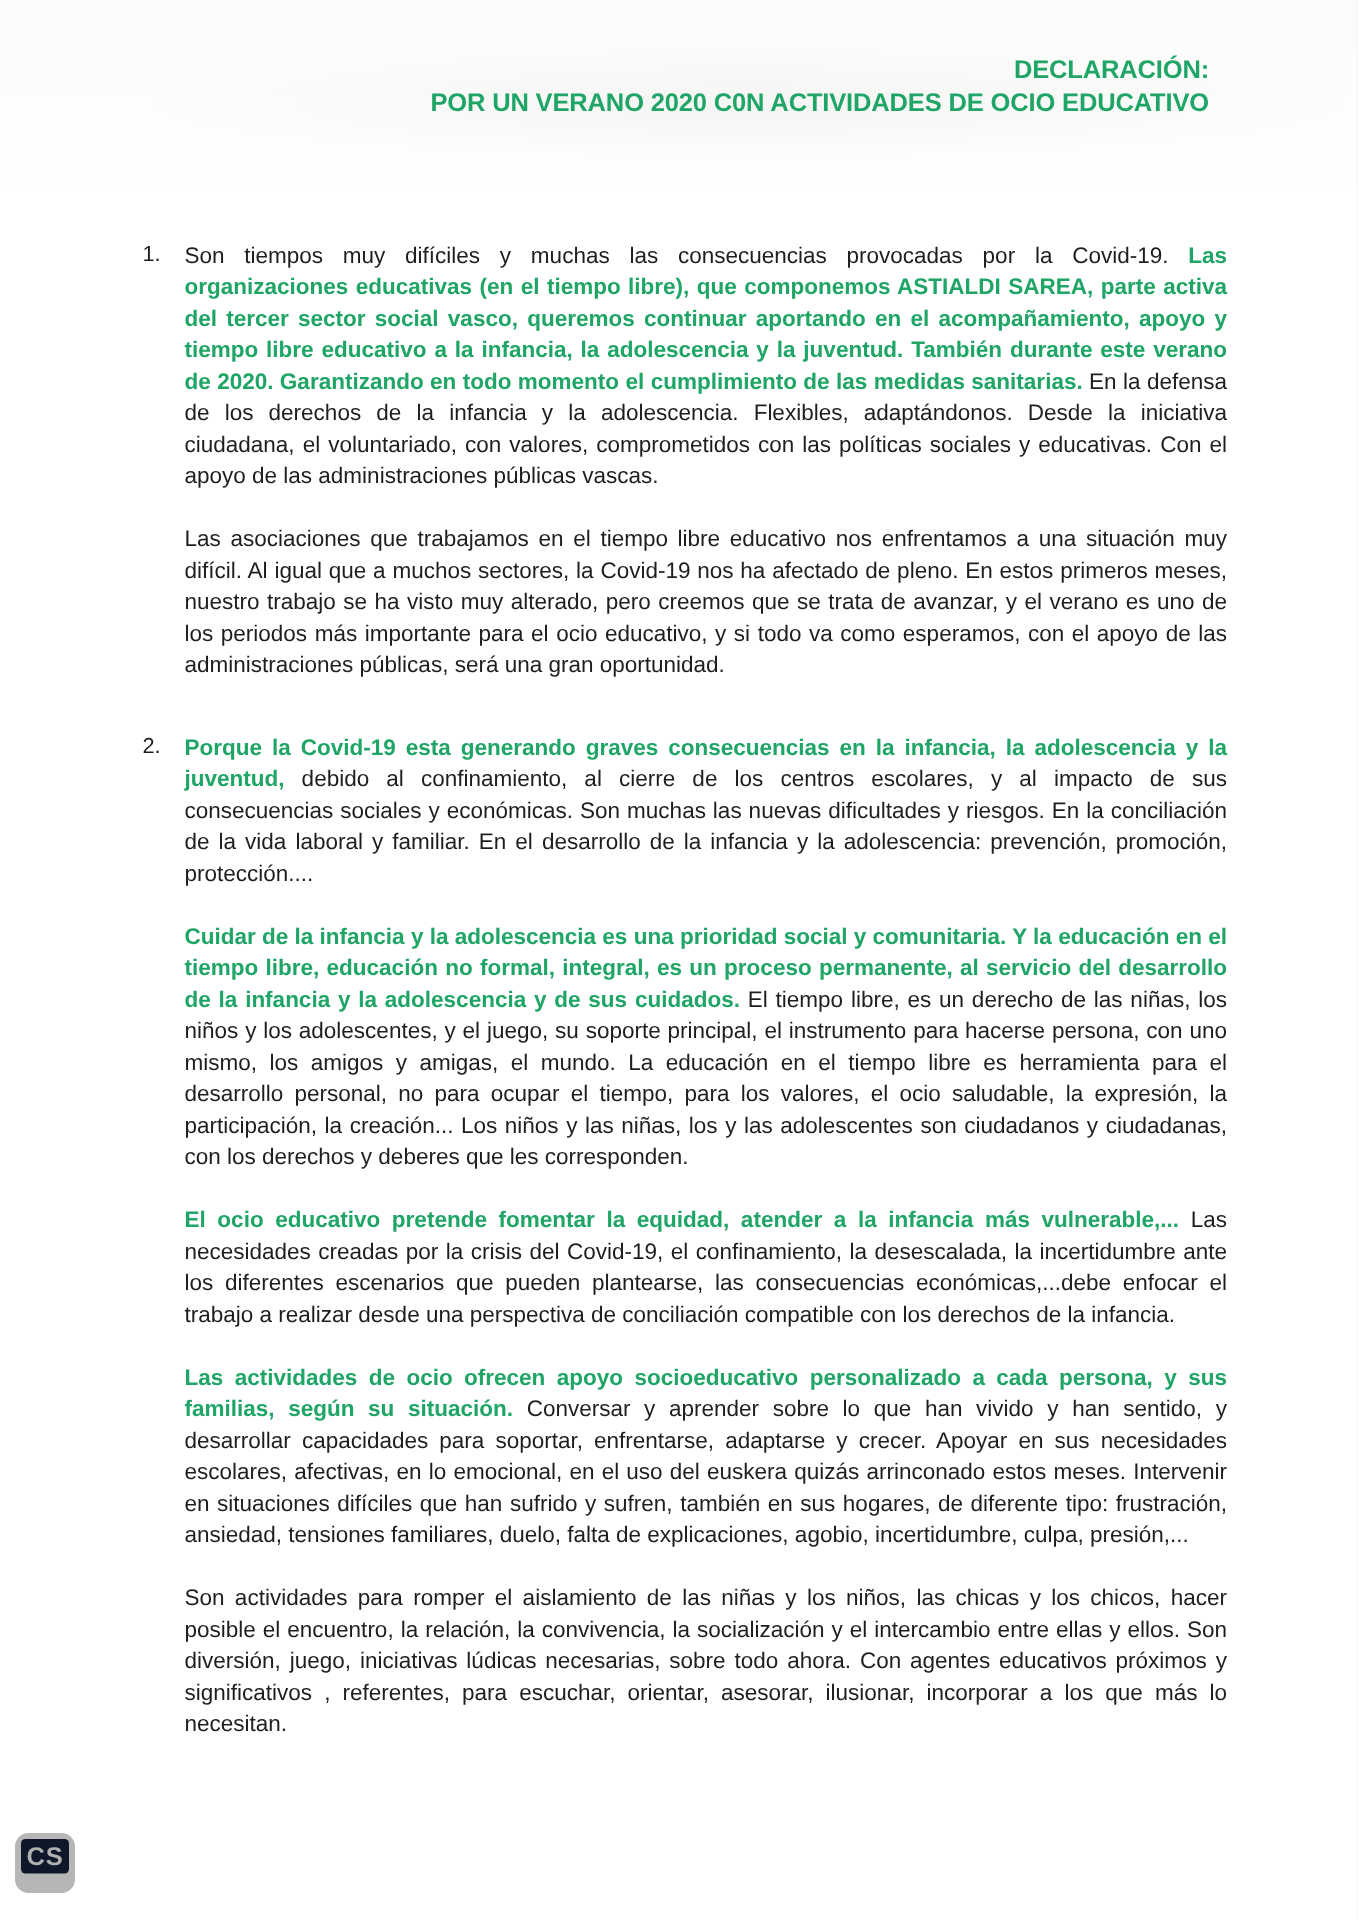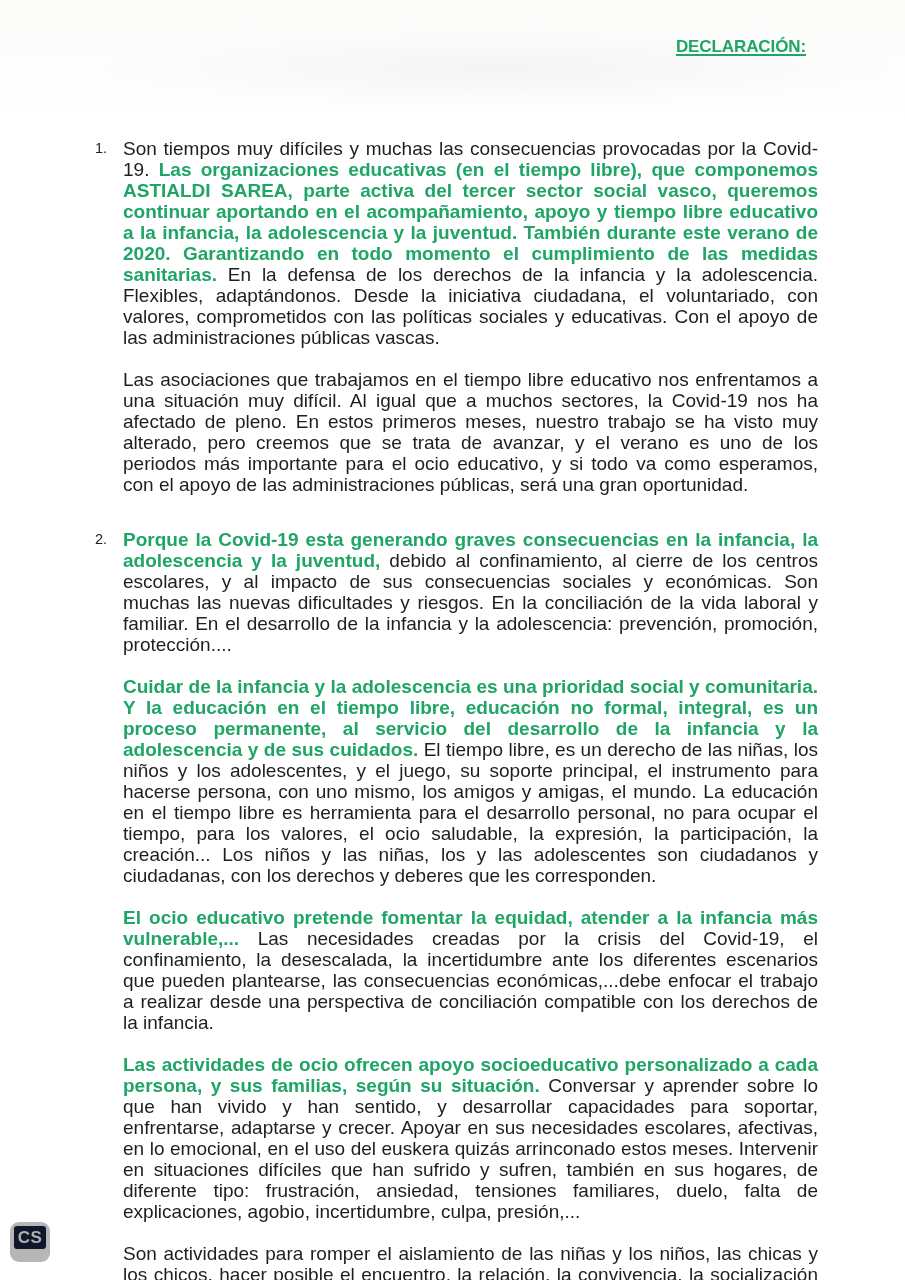--- a/index.html
+++ b/index.html
@@ -25,42 +25,41 @@
     margin-right:99px;
     text-align:right;
     color:var(--green);
     font-weight:bold;
     font-size:17px;
     line-height:22px;
     letter-spacing:-0.1px;
     white-space:nowrap;
   }
   .doc-title{
-    text-decoration:underline;
     text-decoration-thickness:2px;
     text-underline-offset:2px;
     padding-left:21px;
   }
   .content{
     margin:80px 87px 0 95px;
   }
   .item{
     display:flex;
     margin-bottom:34px;
   }
   .item-number{
     width:28px;
     flex-shrink:0;
     font-size:14.5px;
     line-height:21px;
   }
   .item-body{flex:1;min-width:0;}
   .para{
     margin:0 0 21px 0;
-    font-size:19px;
+    font-size:15px;
     line-height:21px;
     text-align:justify;
   }
   .para:last-child{margin-bottom:0;}
   .seg-green{
     color:var(--green);
     font-weight:bold;
   }
   .seg-normal{color:var(--ink);}
   .footer{
@@ -98,20 +97,21 @@
     letter-spacing:0.2px;
   }
 </style>
 </head>
 <body>
 
 <div class="page">
 
   <header class="doc-header">
     <div class="doc-title">DECLARACIÓN:</div>
+    <div>POR UN VERANO 2020 C0N ACTIVIDADES DE OCIO EDUCATIVO</div>
   </header>
 
   <main class="content">
 
     <div class="item">
       <div class="item-number">1.</div>
       <div class="item-body">
         <p class="para"><span class="seg-normal">Son tiempos muy difíciles y muchas las consecuencias provocadas por la Covid-19. </span><span class="seg-green">Las organizaciones educativas (en el tiempo libre), que componemos ASTIALDI SAREA, parte activa del tercer sector social vasco,  queremos continuar aportando en el acompañamiento, apoyo y tiempo libre educativo a la infancia, la adolescencia y la juventud. También durante este verano de 2020. Garantizando en todo momento el cumplimiento de las medidas sanitarias. </span><span class="seg-normal">En la defensa de los derechos de la infancia y la adolescencia. Flexibles, adaptándonos. Desde la iniciativa ciudadana, el voluntariado, con valores, comprometidos con las políticas sociales y educativas. Con el apoyo de las administraciones públicas vascas.</span></p>
         <p class="para"><span class="seg-normal">Las asociaciones que trabajamos en el tiempo libre educativo nos enfrentamos a una situación muy difícil. Al igual que a muchos sectores, la Covid-19 nos ha afectado de pleno. En estos primeros meses, nuestro trabajo se ha visto muy alterado, pero creemos que se trata de avanzar, y el verano es uno de los periodos más importante para el ocio educativo, y si todo va como esperamos, con el apoyo de las administraciones públicas, será una gran oportunidad.</span></p>
       </div>

